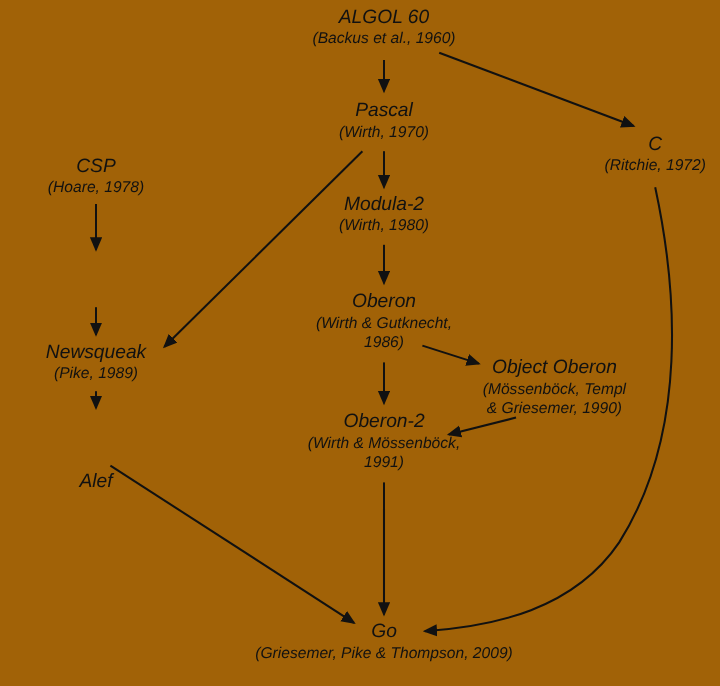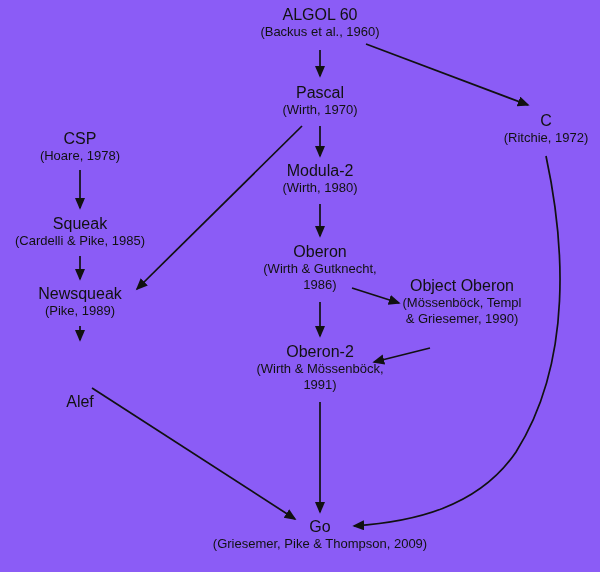--- a/index.html
+++ b/index.html
@@ -1,23 +1,24 @@
 <!DOCTYPE html>
 <html><head>
 <meta charset="utf-8">
 <style>
   html, body { margin: 0; padding: 0; background: #ffffff; }
   .canvas {
     position: relative;
     width: 600px;
     height: 572px;
-    background: #8b5cf6;
+    background: #a16207;
     font-family: "Liberation Sans", sans-serif;
     color: #111111;
     overflow: hidden;
+    font-style: italic;
   }
   .edges {
     position: absolute;
     left: 0; top: 0;
     width: 600px; height: 572px;
   }
   .edge {
     stroke: #111111;
     stroke-width: 1.7;
     fill: none;
@@ -85,37 +86,33 @@
   <div class="node" style="left:80px; top:130px;">
     <div class="label">CSP</div>
     <div class="caption">(Hoare, 1978)</div>
   </div>
 
   <div class="node" style="left:320px; top:162px;">
     <div class="label">Modula-2</div>
     <div class="caption">(Wirth, 1980)</div>
   </div>
 
-  <div class="node" style="left:80px; top:215px;">
-    <div class="label">Squeak</div>
-    <div class="caption">(Cardelli &amp; Pike, 1985)</div>
-  </div>
 
   <div class="node" style="left:320px; top:243px;">
     <div class="label">Oberon</div>
     <div class="caption">(Wirth &amp; Gutknecht,
 1986)</div>
   </div>
 
   <div class="node" style="left:80px; top:285px;">
     <div class="label">Newsqueak</div>
     <div class="caption">(Pike, 1989)</div>
   </div>
 
-  <div class="node" style="left:462px; top:277px;">
+  <div class="node" style="left:462px; top:298px;">
     <div class="label">Object Oberon</div>
     <div class="caption">(Mössenböck, Templ
 &amp; Griesemer, 1990)</div>
   </div>
 
   <div class="node" style="left:320px; top:343px;">
     <div class="label">Oberon-2</div>
     <div class="caption">(Wirth &amp; Mössenböck,
 1991)</div>
   </div>

